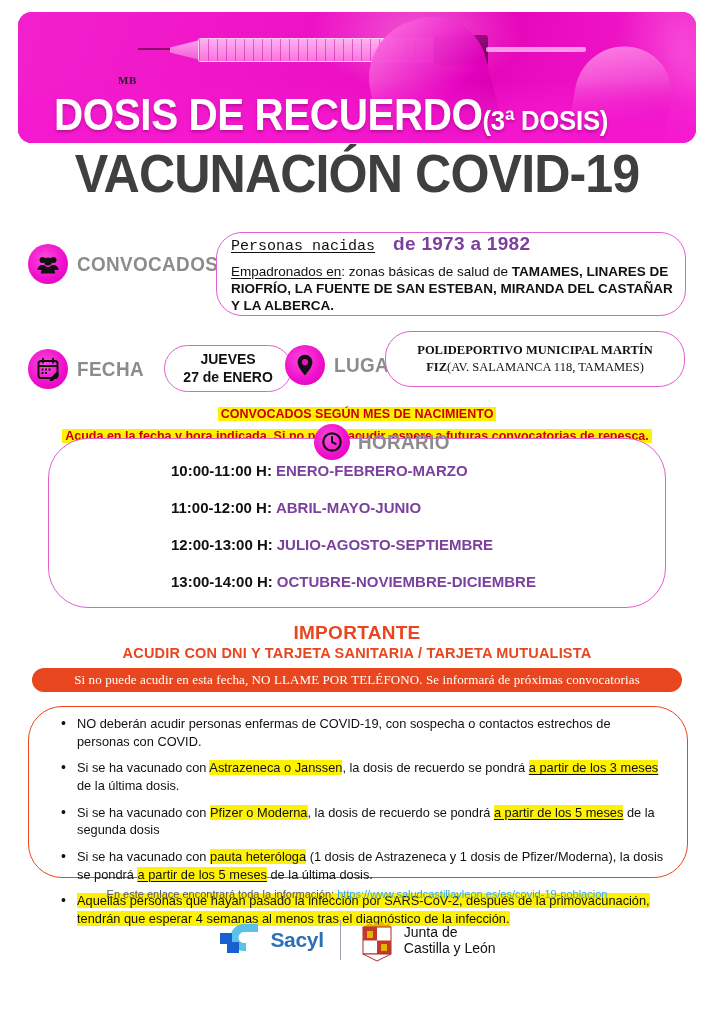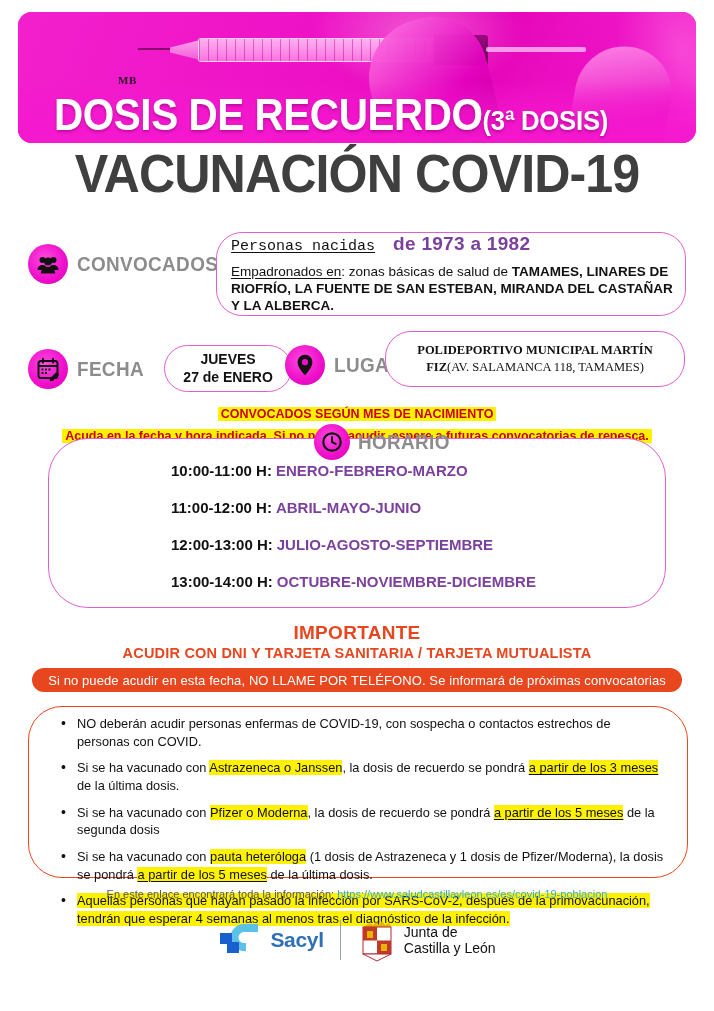--- a/index.html
+++ b/index.html
@@ -235,21 +235,21 @@
     font-family: "Liberation Sans Narrow", "Liberation Sans", sans-serif;
     font-weight: 700; font-size: 14.5px; color: #e8461e; letter-spacing: .2px;
   }
   .imp-banner {
     position: absolute; left: 32px; top: 668px;
     width: 650px; height: 24px;
     background: #e8461e;
     border-radius: 13px;
     color: #fff;
     display: flex; align-items: center; justify-content: center;
-    font-family: Liberation Sans, sans-serif;
+    font-family: Liberation Serif, serif;
     font-size: 13px; letter-spacing: .1px;
   }
 
   
   .bullets-box {
     position: absolute; left: 28px; top: 706px;
     width: 660px; height: 172px;
     border: 1.6px solid #e8461e;
     border-radius: 34px;
     background: #fff;

